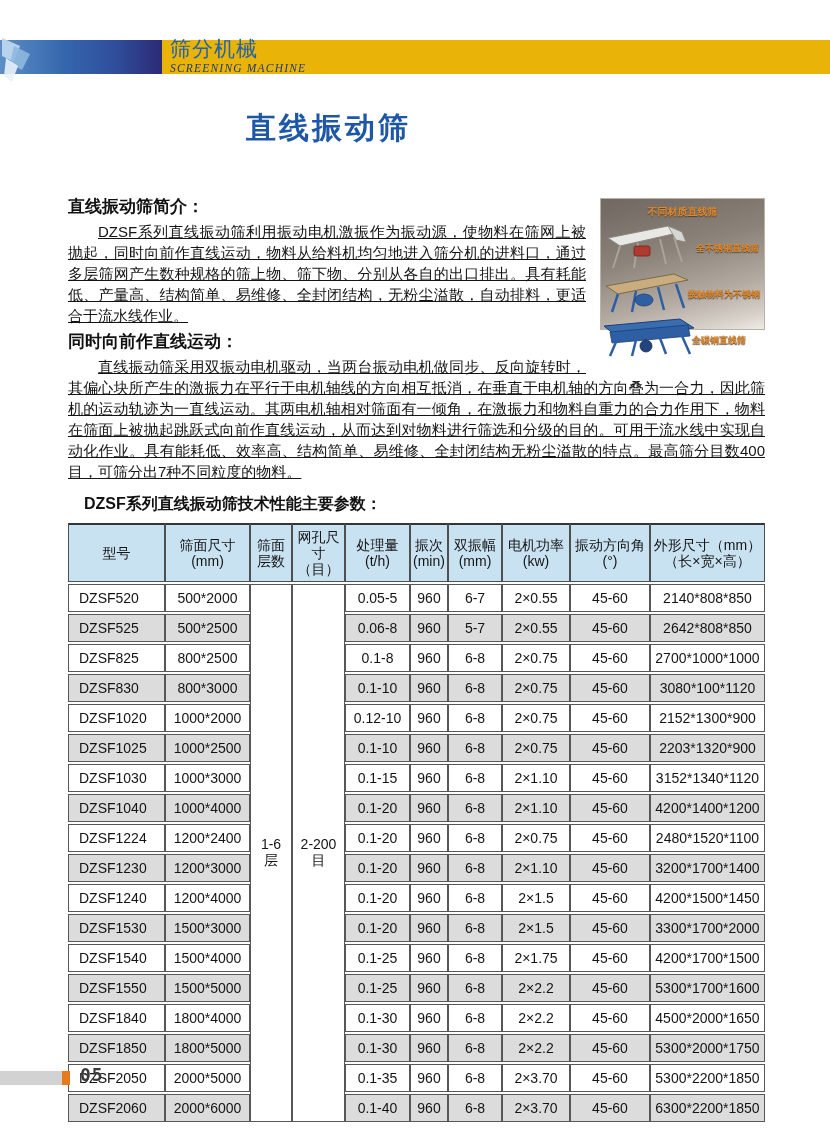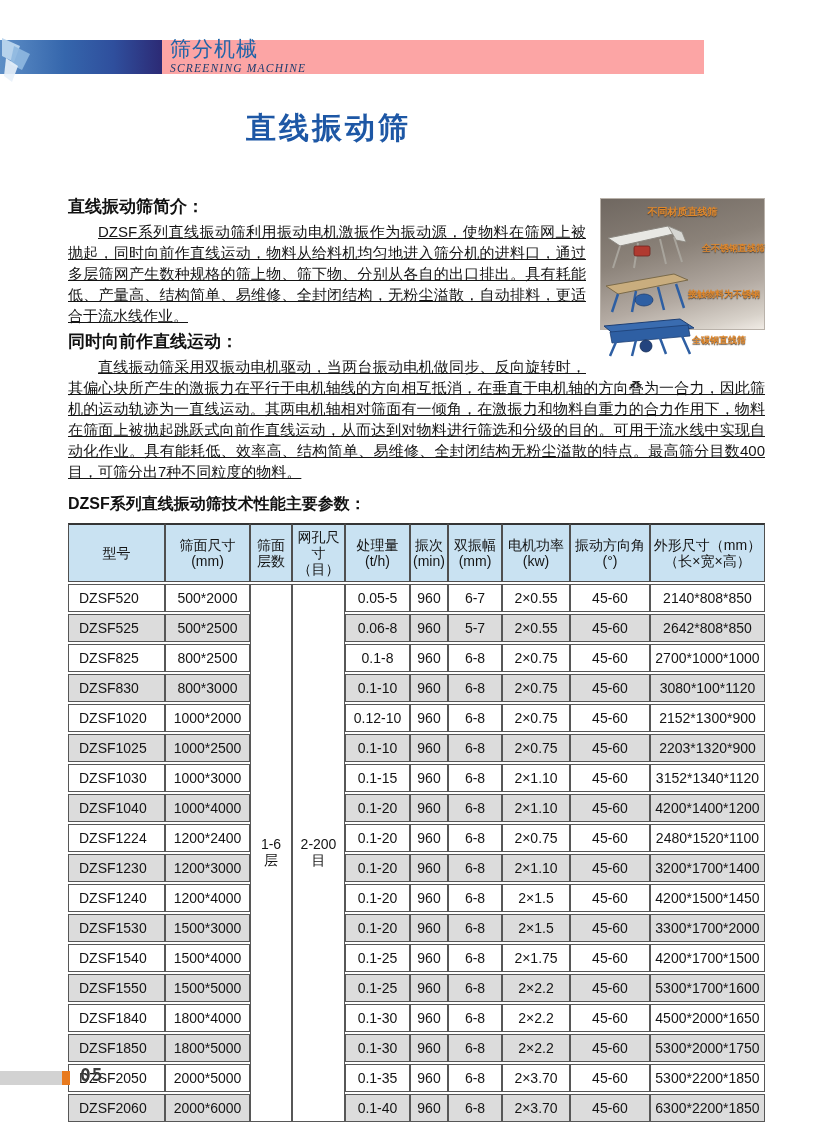--- a/index.html
+++ b/index.html
@@ -1,21 +1,21 @@
 <!DOCTYPE html>
 <html><head>
 <meta charset="utf-8">
 <style>
   html,body{margin:0;padding:0;}
   body{
     width:830px;height:1133px;position:relative;background:#ffffff;overflow:hidden;
     font-family:"Liberation Sans", sans-serif;color:#1a1a1a;
   }
   
-  .top-band{position:absolute;top:40px;left:0;width:704px;height:34px;background:#fca5a5;}
+  .top-band{position:absolute;top:40px;left:0;width:830px;height:34px;background:#eab308;}
   .brand-bar{position:absolute;top:0;left:0;width:162px;height:34px;
     background:linear-gradient(90deg,#5d8ec6 0%,#3566ac 40%,#2f4f9d 70%,#2c2a75 100%);}
   .brand-logo{position:absolute;top:-4px;left:0;width:60px;height:48px;}
   .brand-text{position:absolute;left:170px;top:-1px;line-height:1;}
   .brand-cn{font-family:"Liberation Serif", serif;font-size:21px;color:#2264a8;letter-spacing:1px;}
   .brand-en{font-family:"Liberation Serif", serif;font-size:11.5px;color:#1d3c6e;letter-spacing:1.2px;margin-top:3px;font-style:italic;}
   
   .page-title{position:absolute;top:108px;left:0;width:657px;text-align:center;
     font-size:30px;font-weight:bold;color:#1d57a5;letter-spacing:3px;}
   
@@ -28,21 +28,21 @@
     float:right;width:165px;height:132px;margin:12px 0 42px 14px;position:relative;
     background:linear-gradient(165deg,#6f6760 0%,#8b8279 40%,#b3aaa2 70%,#d8d2ca 90%,#f2ede7 100%);
     box-shadow:0 0 0 1px #b9b2aa inset;
   }
   .panel-caption{position:absolute;top:7px;left:0;width:100%;text-align:center;
     font-size:10px;font-weight:bold;color:#e0882c;text-shadow:0 1px 1px #4a4036;}
   .machine{position:absolute;}
   .machine-label{position:absolute;font-size:9px;font-weight:bold;color:#e0882c;
     text-shadow:0 1px 1px #4a4036;white-space:nowrap;}
   
-  .table-title{font-size:16px;font-weight:bold;color:#111;margin:12px 0 6px 0;clear:left;}
+  .table-title{font-size:16px;font-weight:bold;color:#111;margin:12px 0 6px 16px;clear:left;}
   table.spec-table{width:697px;border-collapse:separate;border-spacing:0 2px;
     font-size:14px;color:#141414;}
   table.spec-table th{
     background:#c9e2f2;border:1px solid #4f4f4f;border-top:2px solid #353535;
     font-weight:normal;font-size:14px;line-height:16px;padding:4px 1px;text-align:center;}
   table.spec-table td{
     border:1px solid #575757;padding:2px 3px;text-align:center;height:22px;background:#ffffff;}
   table.spec-table tr.stripe td{background:#dcdcdc;}
   table.spec-table td.model{text-align:left;padding-left:10px;}
   table.spec-table td.merged{background:#ffffff !important;font-size:14px;}
@@ -73,21 +73,21 @@
 <div class="content">
 
   <div class="product-panel">
     <div class="panel-caption">不同材质直线筛</div>
     <svg class="machine" style="left:4px;top:24px;" width="88" height="50" viewBox="0 0 88 50">
       <polygon points="4,16 64,4 78,10 16,24" fill="#e8e8e4" stroke="#8a867f" stroke-width="1"></polygon>
       <polygon points="64,4 78,10 82,20 72,18" fill="#d6d6d2" stroke="#8a867f" stroke-width="0.8"></polygon>
       <path d="M16,24 L9,46 M70,15 L78,40 M34,21 L30,46 M56,17 L62,42" stroke="#a8a49c" stroke-width="2" fill="none"></path>
       <rect x="30" y="24" width="16" height="10" rx="2" fill="#b03a30" stroke="#6e241e" stroke-width="0.8"></rect>
     </svg>
-    <div class="machine-label" style="left:102px;top:44px;">全不锈钢直线筛</div>
+    <div class="machine-label" style="left:96px;top:44px;">全不锈钢直线筛</div>
     <svg class="machine" style="left:4px;top:74px;" width="88" height="44" viewBox="0 0 88 44">
       <polygon points="2,14 70,2 84,8 14,22" fill="#c9ad7e" stroke="#7a6a4a" stroke-width="1"></polygon>
       <path d="M14,22 L8,40 M72,12 L80,36 M32,19 L28,40 M54,15 L60,38" stroke="#2e5fa3" stroke-width="2.5" fill="none"></path>
       <ellipse cx="40" cy="28" rx="9" ry="6" fill="#2e5fa3" stroke="#1d3f74" stroke-width="0.8"></ellipse>
     </svg>
     <div class="machine-label" style="left:88px;top:90px;">接触物料为不锈钢</div>
     <svg class="machine" style="left:2px;top:118px;" width="94" height="42" viewBox="0 0 94 42">
       <polygon points="2,10 78,3 92,12 14,20" fill="#3a6cb0" stroke="#1d3f74" stroke-width="1"></polygon>
       <polygon points="8,16 86,9 88,20 10,27" fill="#2e5fa3" stroke="#1d3f74" stroke-width="0.8"></polygon>
       <path d="M14,26 L8,40 M80,20 L88,38 M34,24 L30,40 M58,22 L64,38" stroke="#2e5fa3" stroke-width="2.5" fill="none"></path>

